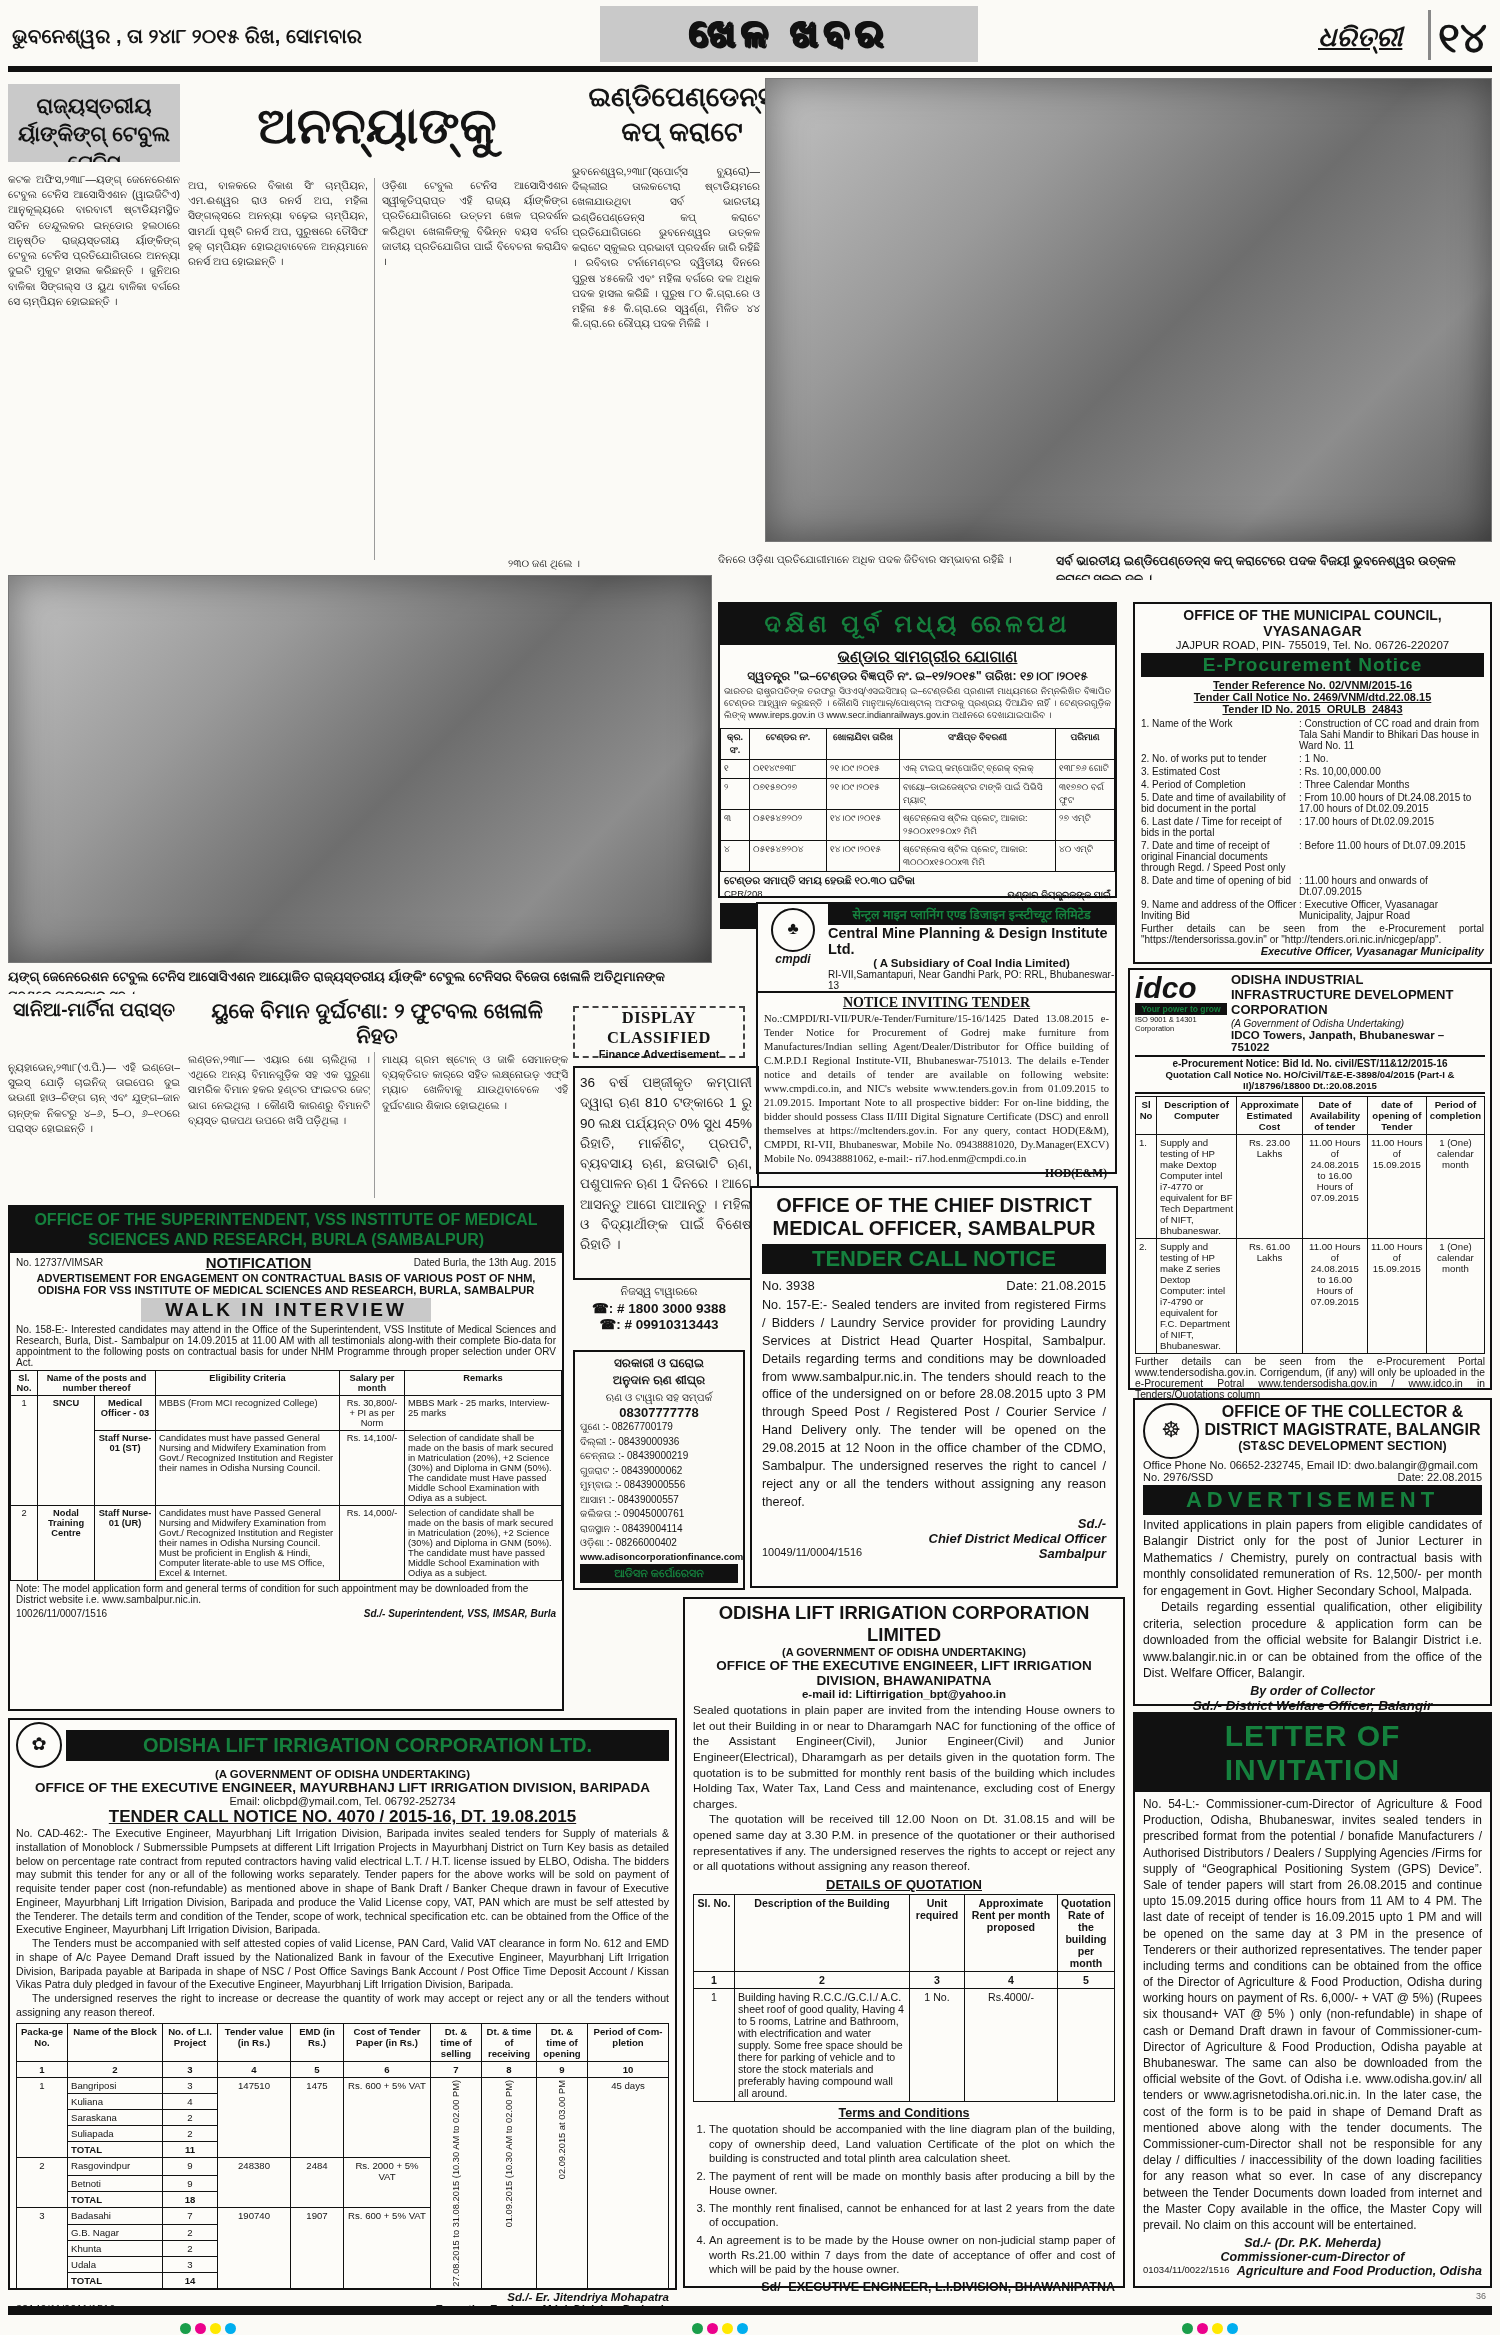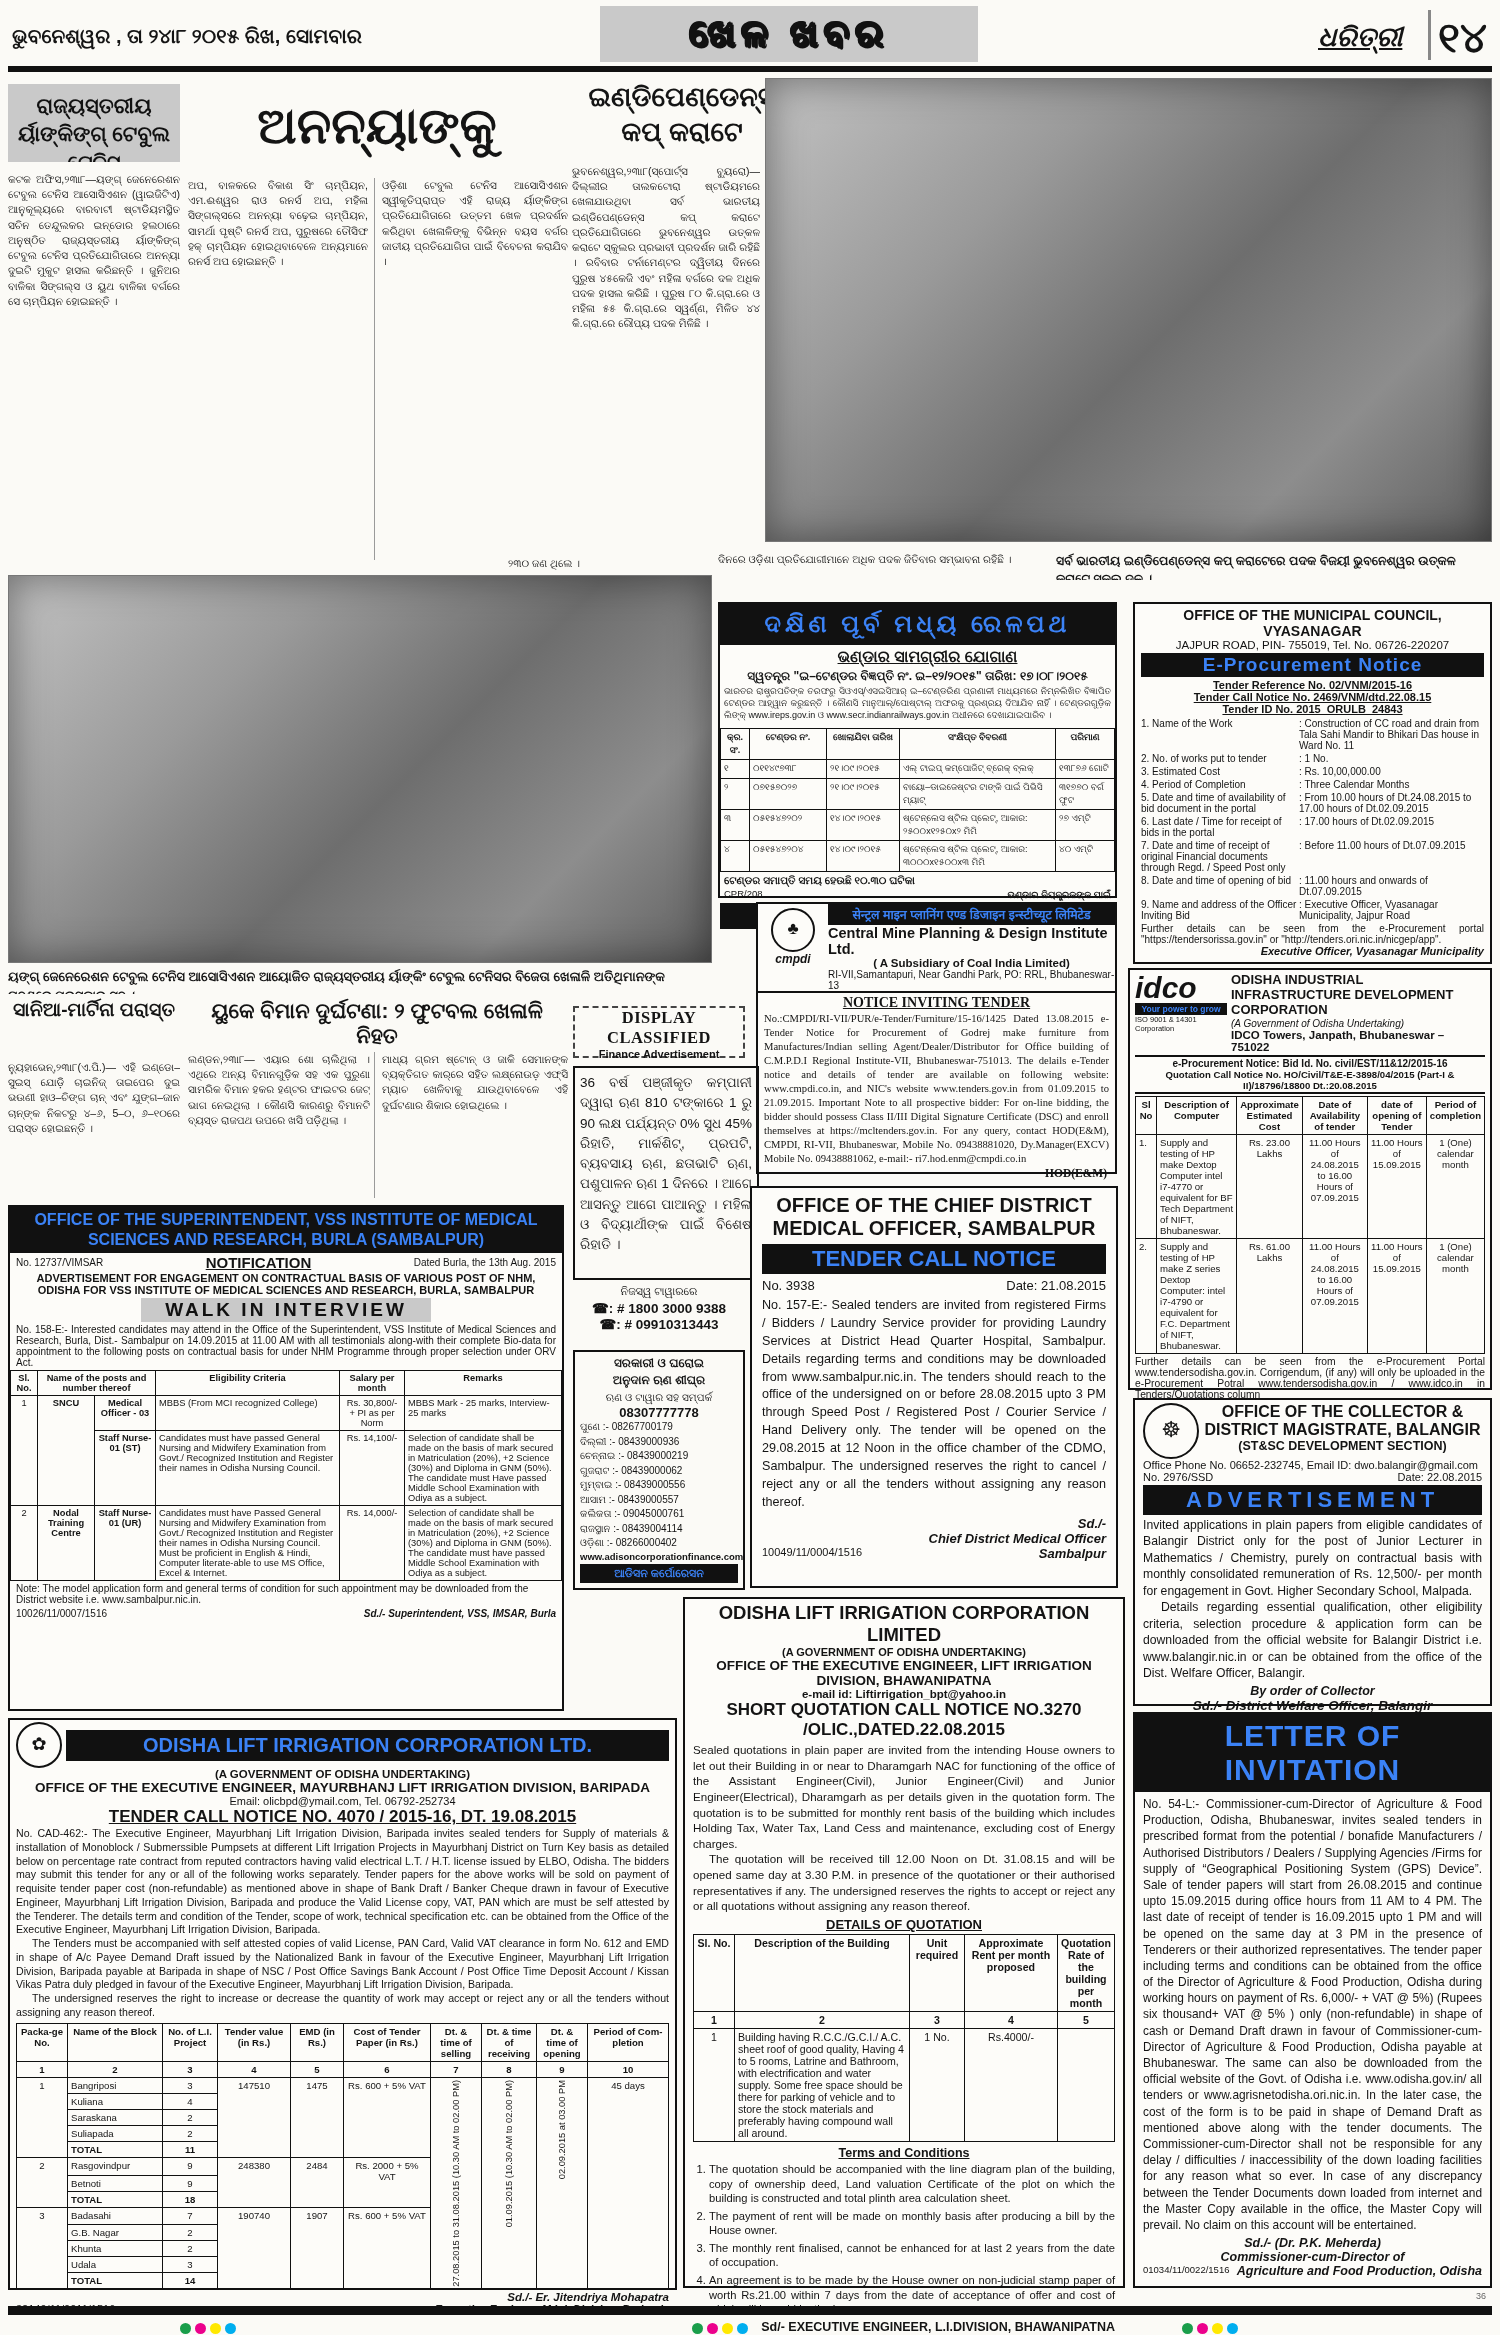--- a/index.html
+++ b/index.html
@@ -8,21 +8,21 @@
   .abs{position:absolute;}
   .j{text-align:justify;text-justify:inter-word;}
   .c{text-align:center;}
   .r{text-align:right;}
   .b{font-weight:bold;}
   .i{font-style:italic;}
   .u{text-decoration:underline;}
   .serif{font-family:"Liberation Serif",serif;}
   .odia{line-height:1.45;overflow:hidden;}
   .nbox{border:2.5px solid #111;background:#fdfcf9;box-sizing:border-box;}
-  .bar{background:#111;color:#3b82f6;text-align:center;font-weight:bold;}
+  .bar{background:#111;color:#15803d;text-align:center;font-weight:bold;}
   .graybar{background:#c9c9c9;color:#111;text-align:center;font-weight:bold;}
   .photo{background:linear-gradient(135deg,#c2c2c2 0%,#9a9a9a 30%,#6e6e6e 55%,#8d8d8d 78%,#5f5f5f 100%);
          box-shadow:inset 0 0 40px rgba(0,0,0,.45);border:1px solid #777;box-sizing:border-box;}
   table.t{border-collapse:collapse;width:100%;}
   table.t th,table.t td{border:1.6px solid #111;padding:2px 3px;vertical-align:top;background:#fdfcf9;}
   .vtext{writing-mode:vertical-rl;transform:rotate(180deg);white-space:normal;margin:0 auto;}
   .rule{background:#111;}
   .vr{border-left:1px solid #9a9a9a;}
   .dot{display:inline-block;width:11px;height:11px;border-radius:50%;margin:0 2px;}
   .outline{color:#fff;-webkit-text-stroke:2px #111;text-shadow:2px 2px 0 #111,-1px -1px 0 #111;}
@@ -487,21 +487,20 @@
       <span>32149/11/0011/1516</span>
       <span class="b i">Executive Engineer, M.L.I. Division, Baripada</span>
     </div>
   </div>
 
   <div class="abs nbox" style="left:683px;top:1597px;width:442px;height:691px;padding:3px 8px;">
     <div class="c b" style="font-size:18.5px;">ODISHA LIFT IRRIGATION CORPORATION LIMITED</div>
     <div class="c b" style="font-size:11px;">(A GOVERNMENT OF ODISHA UNDERTAKING)</div>
     <div class="c b" style="font-size:13.5px;">OFFICE OF THE EXECUTIVE ENGINEER, LIFT IRRIGATION DIVISION, BHAWANIPATNA</div>
     <div class="c b" style="font-size:11.5px;">e-mail id: Liftirrigation_bpt@yahoo.in</div>
-    <div class="c b" style="font-size:17px;">SHORT QUOTATION CALL NOTICE NO.3270 /OLIC.,DATED.22.08.2015</div>
     <div class="j" style="font-size:11.6px;line-height:1.35;margin-top:2px;">Sealed quotations in plain paper are invited from the intending House owners to let out their Building in or near to Dharamgarh NAC for functioning of the office of the Assistant Engineer(Civil), Junior Engineer(Civil) and Junior Engineer(Electrical), Dharamgarh as per details given in the quotation form. The quotation is to be submitted for monthly rent basis of the building which includes Holding Tax, Water Tax, Land Cess and maintenance, excluding cost of Energy charges.</div>
     <div class="j" style="font-size:11.6px;line-height:1.35;text-indent:16px;">The quotation will be received till 12.00 Noon on Dt. 31.08.15 and will be opened same day at 3.30 P.M. in presence of the quotationer or their authorised representatives if any. The undersigned reserves the rights to accept or reject any or all quotations without assigning any reason thereof.</div>
     <div class="c b u" style="font-size:13px;margin:3px 0 2px 0;">DETAILS OF QUOTATION</div>
     <table class="t" style="font-size:10.6px;">
       <tbody>
           <tr class="b c">
         <td style="width:34px;">Sl. No.</td>
         <td style="width:168px;">Description of the Building</td>
         <td style="width:48px;">Unit required</td>
         <td style="width:86px;">Approximate Rent per month proposed</td>

